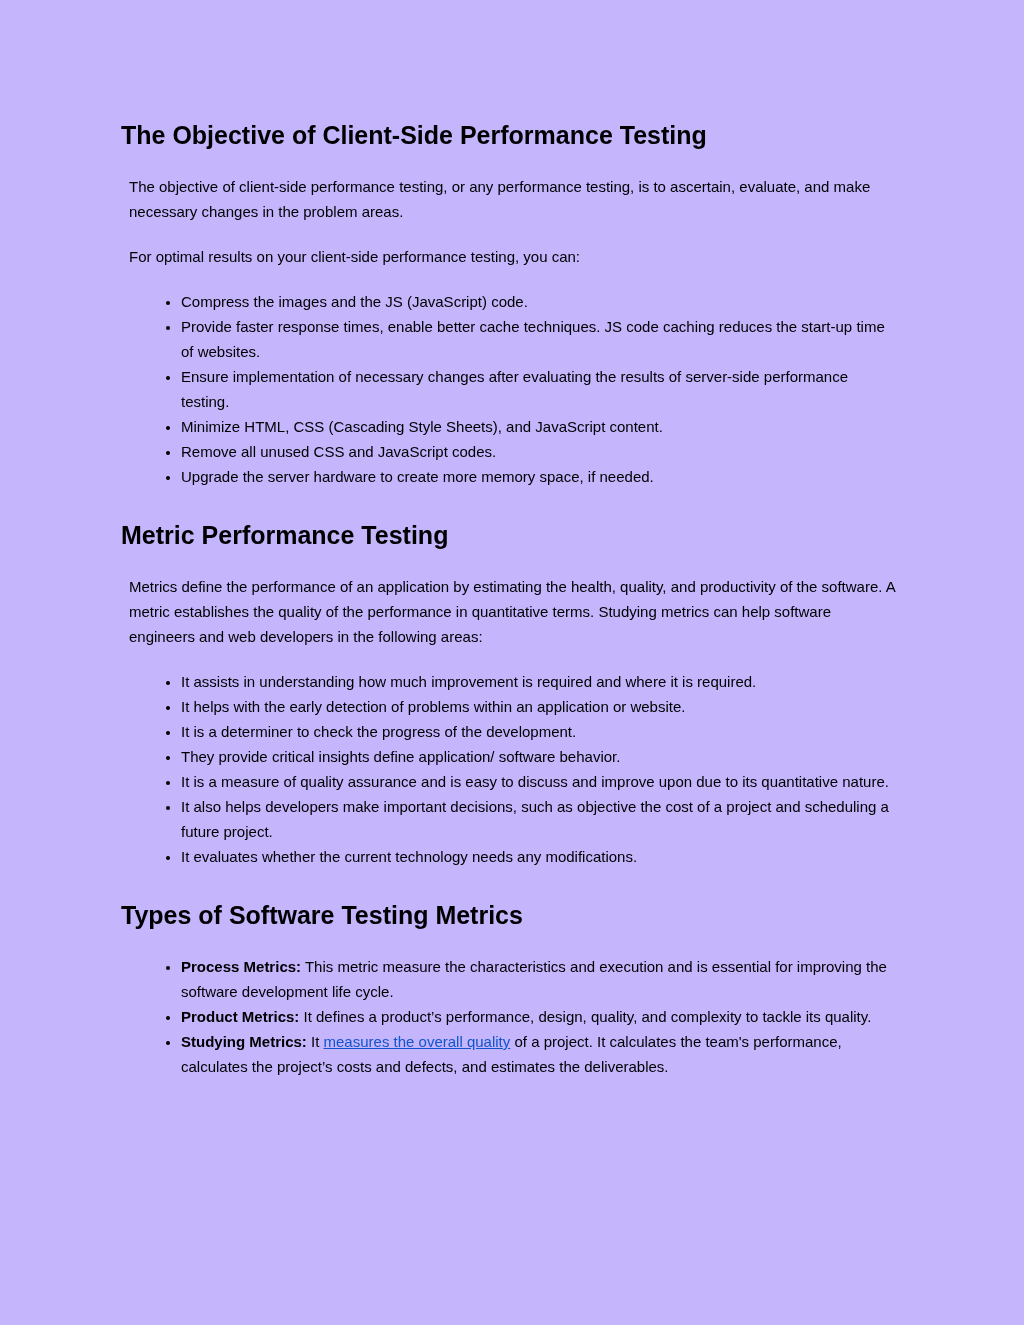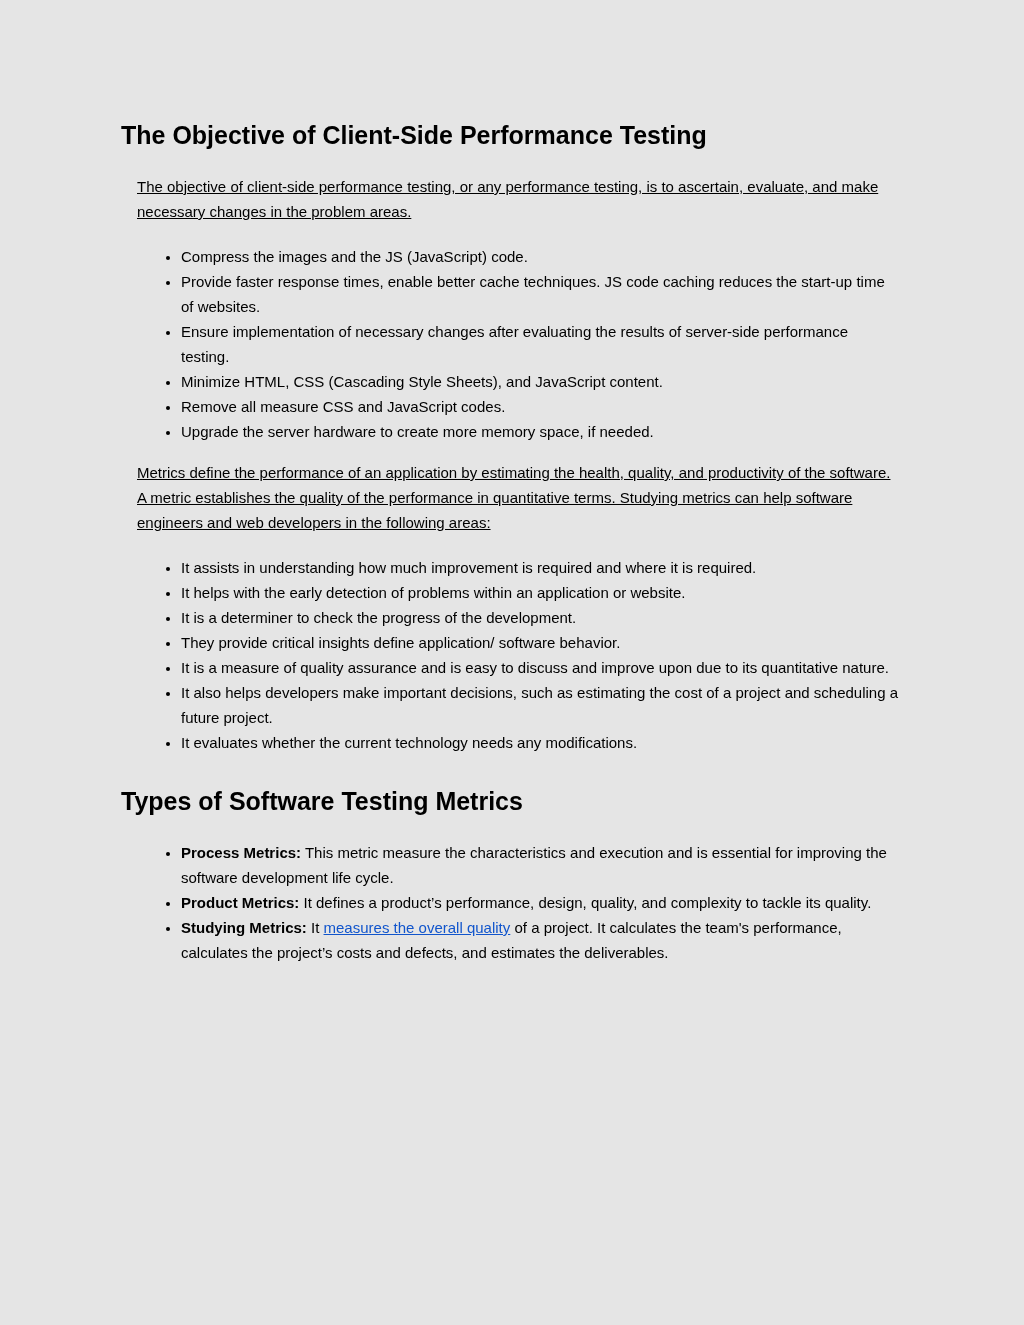--- a/index.html
+++ b/index.html
@@ -14,35 +14,34 @@
     font-size: 15px;
     line-height: 25px;
     color: #000000;
     overflow: hidden;
   }
   .page {
     box-sizing: border-box;
     width: 1024px;
     height: 1325px;
     padding: 120px 124px 0 121px;
-    background: #e5e5e5;
+    background: #c4b5fd;
   }
   h1 {
     font-size: 25px;
     line-height: 30px;
     font-weight: 700;
     margin: 31px 0 24px 0;
     color: #000000;
   }
   .page > h1:first-child {
     margin-top: 0;
   }
   p {
-    margin: 0 0 20px 16px;
-    text-decoration: underline;
+    margin: 0 0 20px 8px;
   }
   ul {
     margin: 16px 0 16px 0;
     padding: 0 0 0 60px;
     list-style: disc outside;
   }
   li {
     margin: 0;
     padding: 0;
   }
@@ -60,41 +59,43 @@
 </style>
 </head>
 <body>
 
 <div class="page">
 
   <h1>The Objective of Client-Side Performance Testing</h1>
 
   <p>The objective of client-side performance testing, or any performance testing, is to ascertain, evaluate, and make necessary changes in the problem areas.</p>
 
+  <p>For optimal results on your client-side performance testing, you can:</p>
 
   <ul>
     <li>Compress the images and the JS (JavaScript) code.</li>
     <li>Provide faster response times, enable better cache techniques. JS code caching reduces the start-up time of websites.</li>
     <li>Ensure implementation of necessary changes after evaluating the results of server-side performance testing.</li>
     <li>Minimize HTML, CSS (Cascading Style Sheets), and JavaScript content.</li>
-    <li>Remove all measure CSS and JavaScript codes.</li>
+    <li>Remove all unused CSS and JavaScript codes.</li>
     <li>Upgrade the server hardware to create more memory space, if needed.</li>
   </ul>
 
 
+  <h1>Metric Performance Testing</h1>
 
   <p>Metrics define the performance of an application by estimating the health, quality, and productivity of the software. A metric establishes the quality of the performance in quantitative terms. Studying metrics can help software engineers and web developers in the following areas:</p>
 
   <ul>
     <li>It assists in understanding how much improvement is required and where it is required.</li>
     <li>It helps with the early detection of problems within an application or website.</li>
     <li>It is a determiner to check the progress of the development.</li>
     <li>They provide critical insights define application/ software behavior.</li>
     <li>It is a measure of quality assurance and is easy to discuss and improve upon due to its quantitative nature.</li>
-    <li>It also helps developers make important decisions, such as estimating the cost of a project and scheduling a future project.</li>
+    <li>It also helps developers make important decisions, such as objective the cost of a project and scheduling a future project.</li>
     <li>It evaluates whether the current technology needs any modifications.</li>
   </ul>
 
   <h1>Types of Software Testing Metrics</h1>
 
   <ul>
     <li>
       <strong>Process Metrics:</strong><span> This metric measure the characteristics and execution and is essential for improving the software development life cycle.</span>
     </li>
     <li>

